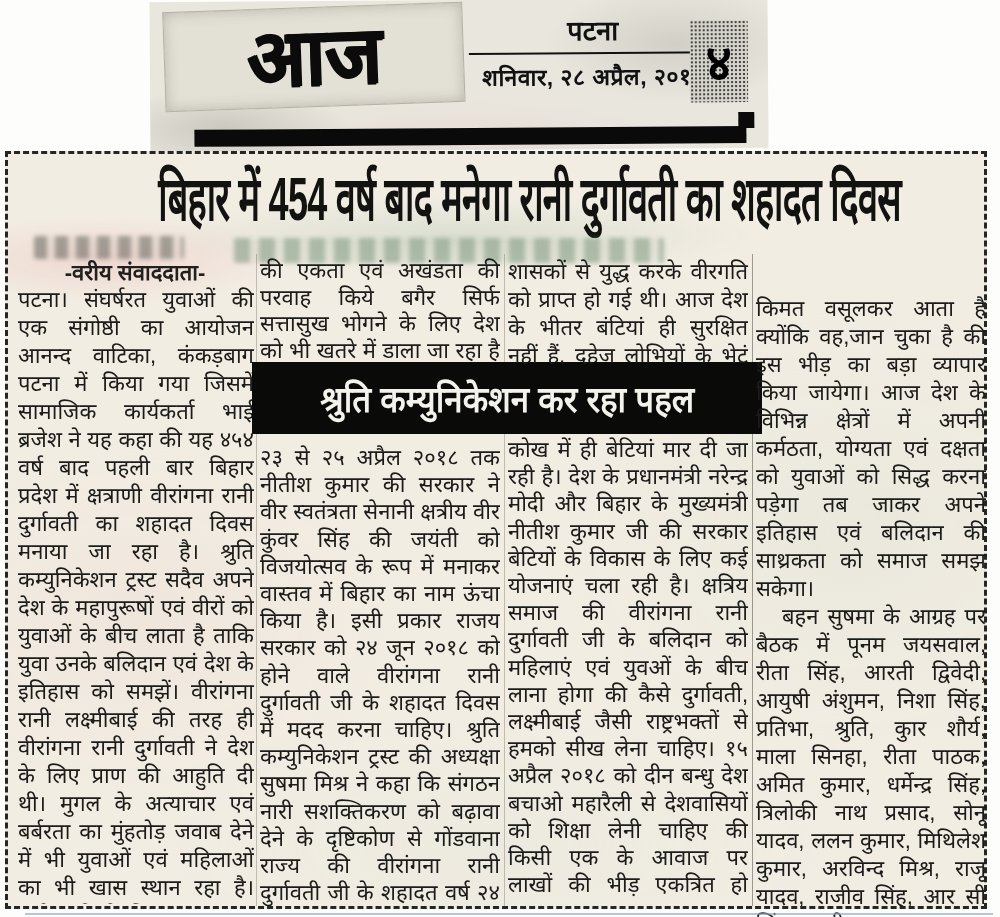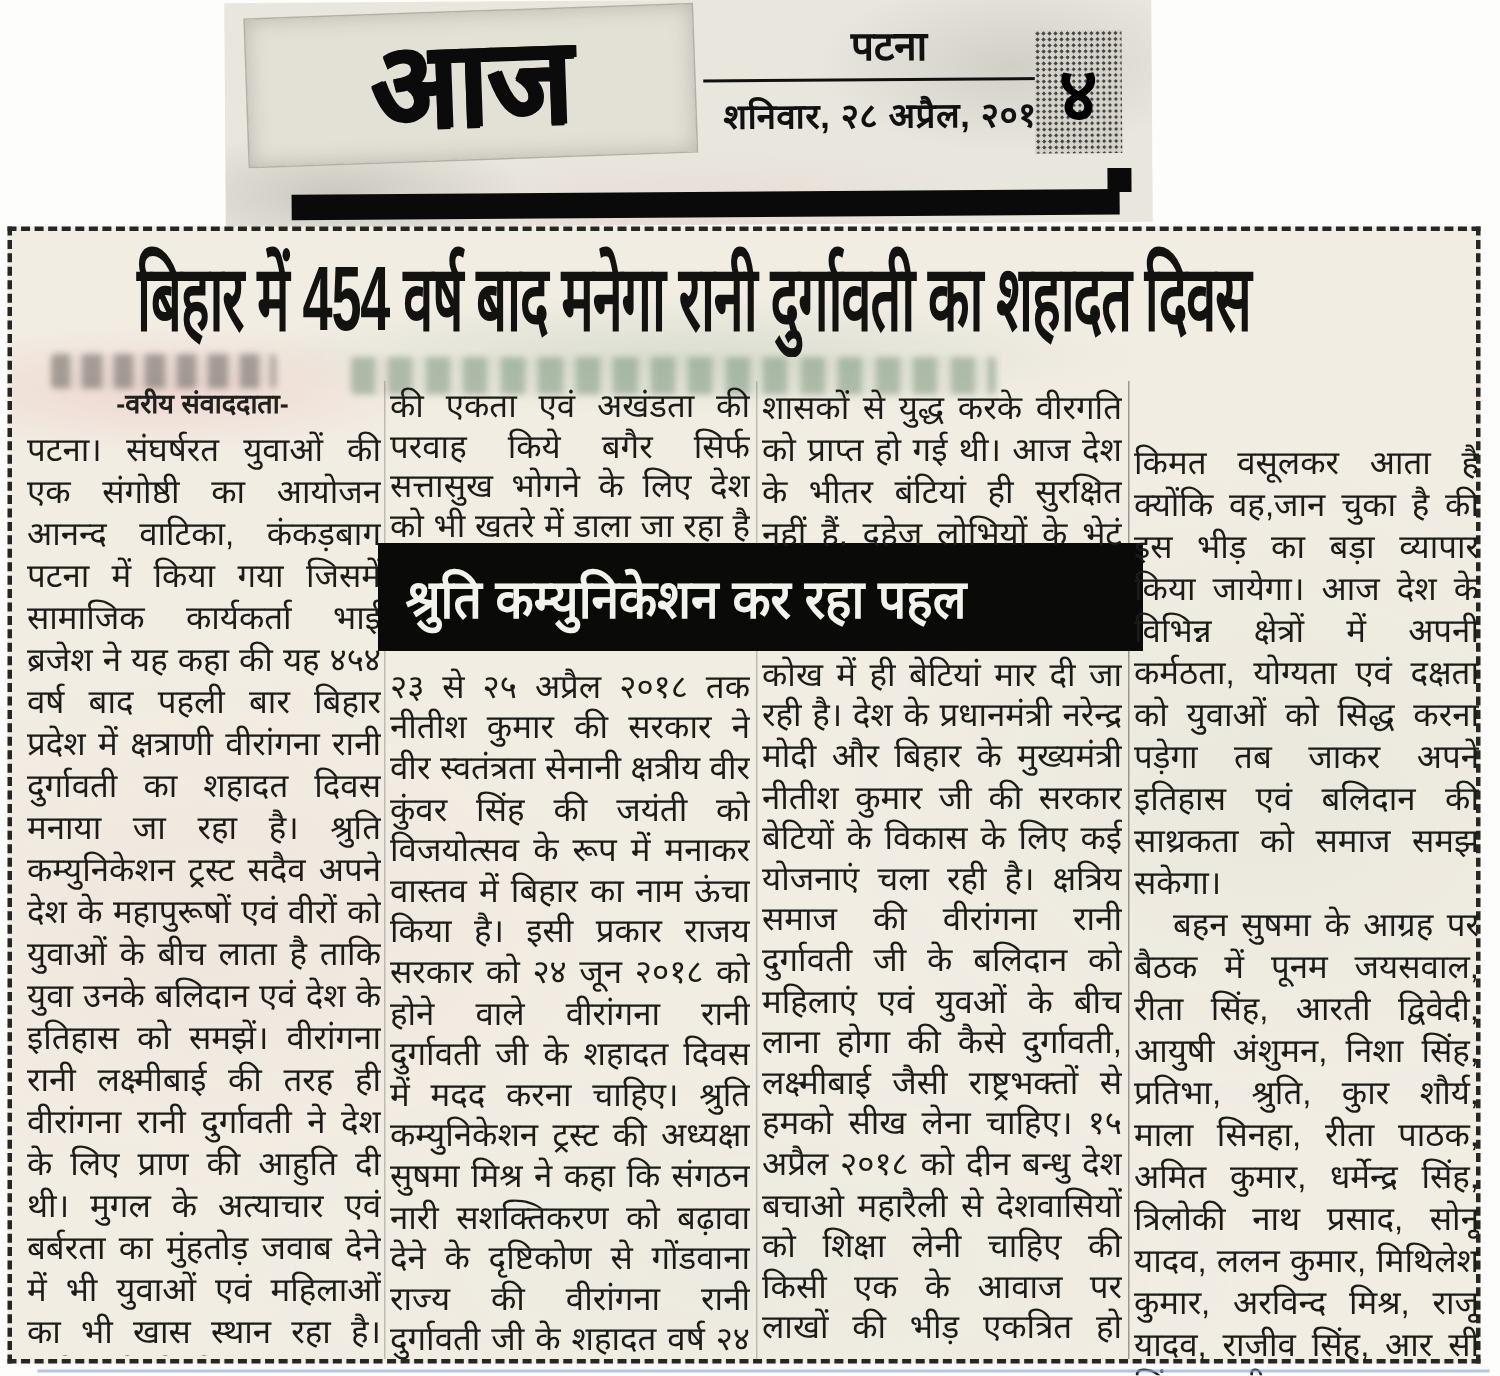--- a/index.html
+++ b/index.html
@@ -37,48 +37,48 @@
     border:3px dashed #262624;
     background:
       radial-gradient(ellipse 260px 60px at 10% 14%, rgba(232,180,178,.38), transparent 72%),
       radial-gradient(ellipse 420px 55px at 46% 11%, rgba(185,202,182,.42), transparent 72%),
       radial-gradient(ellipse 420px 320px at 86% 50%, rgba(206,216,200,.22), transparent 70%),
       radial-gradient(ellipse 380px 260px at 14% 62%, rgba(228,204,194,.20), transparent 70%),
       radial-gradient(ellipse 500px 200px at 50% 92%, rgba(210,220,208,.18), transparent 70%),
       #f2ede3;}
 
   .headline-wrap{position:absolute;left:6px;top:6px;width:964px;height:78px;
-    display:flex;align-items:center;justify-content:flex-end;overflow:hidden;}
+    display:flex;align-items:center;justify-content:flex-start;overflow:hidden;}
   .headline{font-size:50px;font-weight:900;color:#121210;white-space:nowrap;line-height:1;
     transform:scaleX(0.72) scaleY(1.22);letter-spacing:-1px;}
 
   
   .ghost{position:absolute;filter:blur(2px);border-radius:3px;}
   .ghost-left{left:26px;top:82px;width:150px;height:23px;
     background:repeating-linear-gradient(90deg,rgba(70,72,66,.45) 0 13px,rgba(70,72,66,.06) 13px 21px);}
   .ghost-mid{left:226px;top:84px;width:430px;height:25px;
     background:repeating-linear-gradient(90deg,rgba(108,138,112,.48) 0 16px,rgba(108,138,112,.08) 16px 25px);}
 
   
   .byline{position:absolute;left:10px;top:102px;width:234px;text-align:center;
-    font-size:18px;font-weight:700;color:#20201e;}
+    font-size:22px;font-weight:700;color:#20201e;}
   .col{position:absolute;font-size:22px;line-height:27.5px;text-align:justify;
     color:#1b1b19;overflow:hidden;}
   .col p{margin:0;}
   .col .indent{text-indent:26px;}
   .dateline{font-weight:400;}
   .col1{left:10px;top:132px;width:236px;height:618px;line-height:28px;}
   .col2-top{left:252px;top:104px;width:240px;height:106px;line-height:26.5px;}
   .col2-body{left:252px;top:290px;width:240px;height:462px;line-height:27.2px;}
   .col3-top{left:500px;top:104px;width:240px;height:106px;line-height:28px;}
   .col3-body{left:500px;top:282px;width:240px;height:462px;line-height:27.2px;}
   .col4{left:748px;top:104px;width:230px;height:648px;line-height:28px;margin-top:37px;}
 
   .subhead-box{position:absolute;left:246px;top:210px;width:506px;height:68px;
-    background:#0a0a09;display:flex;align-items:center;
+    background:#0a0a09;display:flex;align-items:center;justify-content:center;
     box-shadow:0 0 0 2px #0a0a09;}
   .subhead{color:#f3f3ec;font-size:36px;font-weight:800;white-space:nowrap;
     transform:scaleX(0.92);letter-spacing:0;}
 
   .colrule{position:absolute;top:100px;width:1px;height:652px;background:rgba(45,45,40,.25);}
   .rule-a{left:248px;} .rule-b{left:496px;} .rule-c{left:744px;background:rgba(25,25,22,.4);}
 
   .blue-line{position:absolute;left:25px;top:913px;width:968px;height:2px;
     background:#8fa8cc;opacity:.65;}
 </style>

